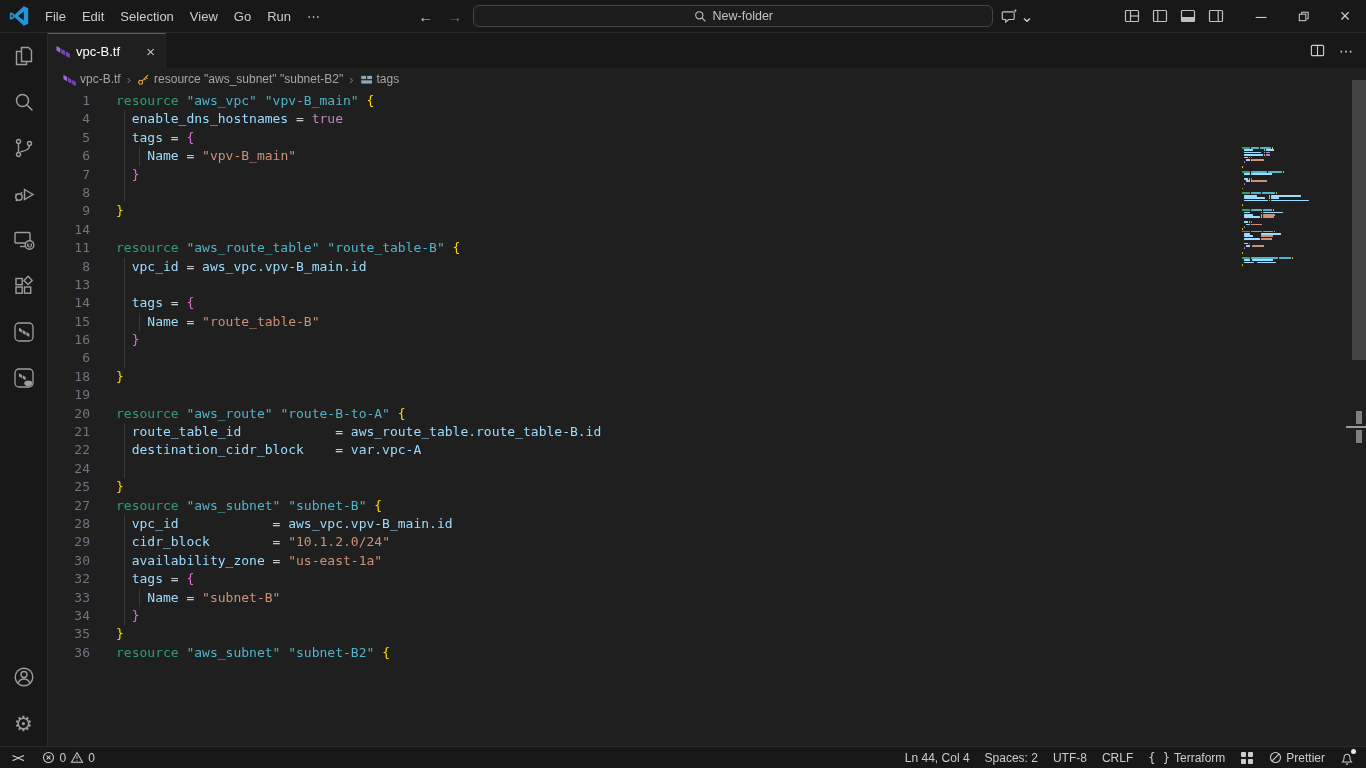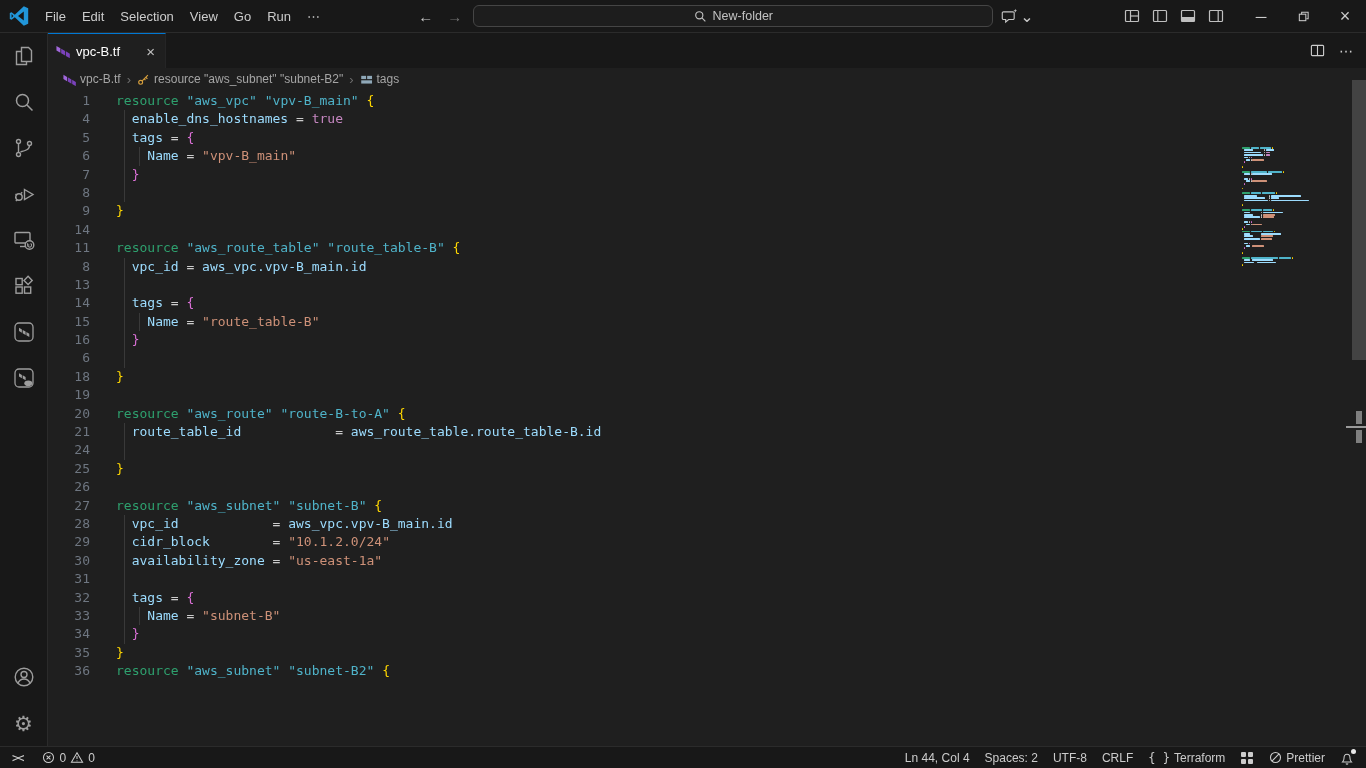--- a/index.html
+++ b/index.html
@@ -326,28 +326,27 @@
             <div class="line"><span class="ln">8</span><div class="guide" style="left: 75.83px;"></div><span class="lcode"><span class="tk-p">  </span><span class="tk-at">vpc_id</span><span class="tk-p"> </span><span class="tk-op">=</span><span class="tk-p"> </span><span class="tk-rf">aws_vpc.vpv-B_main.id</span></span></div>
             <div class="line"><span class="ln">13</span><div class="guide" style="left: 75.83px;"></div><span class="lcode"></span></div>
             <div class="line"><span class="ln">14</span><div class="guide" style="left: 75.83px;"></div><span class="lcode"><span class="tk-p">  </span><span class="tk-at">tags</span><span class="tk-p"> </span><span class="tk-op">=</span><span class="tk-p"> </span><span class="tk-b2">{</span></span></div>
             <div class="line"><span class="ln">15</span><div class="guide" style="left: 75.83px;"></div><div class="guide" style="left: 91.49px;"></div><span class="lcode"><span class="tk-p">    </span><span class="tk-at">Name</span><span class="tk-p"> </span><span class="tk-op">=</span><span class="tk-p"> </span><span class="tk-st">"route_table-B"</span></span></div>
             <div class="line"><span class="ln">16</span><div class="guide" style="left: 75.83px;"></div><span class="lcode"><span class="tk-p">  </span><span class="tk-b2">}</span></span></div>
             <div class="line"><span class="ln">6</span><div class="guide" style="left: 75.83px;"></div><span class="lcode"></span></div>
             <div class="line"><span class="ln">18</span><span class="lcode"><span class="tk-b1">}</span></span></div>
             <div class="line"><span class="ln">19</span><span class="lcode"></span></div>
             <div class="line"><span class="ln">20</span><span class="lcode"><span class="tk-kw">resource</span><span class="tk-p"> </span><span class="tk-ts">"aws_route"</span><span class="tk-p"> </span><span class="tk-ts">"route-B-to-A"</span><span class="tk-p"> </span><span class="tk-b1">{</span></span></div>
             <div class="line"><span class="ln">21</span><div class="guide" style="left: 75.83px;"></div><span class="lcode"><span class="tk-p">  </span><span class="tk-at">route_table_id</span><span class="tk-p">            </span><span class="tk-op">=</span><span class="tk-p"> </span><span class="tk-rf">aws_route_table.route_table-B.id</span></span></div>
+            <div class="line"><span class="ln">22</span><div class="guide" style="left: 75.83px;"></div><span class="lcode"><span class="tk-p">  </span><span class="tk-at">destination_cidr_block</span><span class="tk-p">    </span><span class="tk-op">=</span><span class="tk-p"> </span><span class="tk-rf">var.vpc-A</span></span></div>
             <div class="line"><span class="ln">24</span><div class="guide" style="left: 75.83px;"></div><span class="lcode"></span></div>
             <div class="line"><span class="ln">25</span><span class="lcode"><span class="tk-b1">}</span></span></div>
-            <div class="line"><span class="ln">26</span><span class="lcode"></span></div>
             <div class="line"><span class="ln">27</span><span class="lcode"><span class="tk-kw">resource</span><span class="tk-p"> </span><span class="tk-ts">"aws_subnet"</span><span class="tk-p"> </span><span class="tk-ts">"subnet-B"</span><span class="tk-p"> </span><span class="tk-b1">{</span></span></div>
             <div class="line"><span class="ln">28</span><div class="guide" style="left: 75.83px;"></div><span class="lcode"><span class="tk-p">  </span><span class="tk-at">vpc_id</span><span class="tk-p">            </span><span class="tk-op">=</span><span class="tk-p"> </span><span class="tk-rf">aws_vpc.vpv-B_main.id</span></span></div>
             <div class="line"><span class="ln">29</span><div class="guide" style="left: 75.83px;"></div><span class="lcode"><span class="tk-p">  </span><span class="tk-at">cidr_block</span><span class="tk-p">        </span><span class="tk-op">=</span><span class="tk-p"> </span><span class="tk-st">"10.1.2.0/24"</span></span></div>
             <div class="line"><span class="ln">30</span><div class="guide" style="left: 75.83px;"></div><span class="lcode"><span class="tk-p">  </span><span class="tk-at">availability_zone</span><span class="tk-p"> </span><span class="tk-op">=</span><span class="tk-p"> </span><span class="tk-st">"us-east-1a"</span></span></div>
-            <div class="line"><span class="ln">31</span><div class="guide" style="left: 75.83px;"></div><span class="lcode"></span></div>
             <div class="line"><span class="ln">32</span><div class="guide" style="left: 75.83px;"></div><span class="lcode"><span class="tk-p">  </span><span class="tk-at">tags</span><span class="tk-p"> </span><span class="tk-op">=</span><span class="tk-p"> </span><span class="tk-b2">{</span></span></div>
             <div class="line"><span class="ln">33</span><div class="guide" style="left: 75.83px;"></div><div class="guide" style="left: 91.49px;"></div><span class="lcode"><span class="tk-p">    </span><span class="tk-at">Name</span><span class="tk-p"> </span><span class="tk-op">=</span><span class="tk-p"> </span><span class="tk-st">"subnet-B"</span></span></div>
             <div class="line"><span class="ln">34</span><div class="guide" style="left: 75.83px;"></div><span class="lcode"><span class="tk-p">  </span><span class="tk-b2">}</span></span></div>
             <div class="line"><span class="ln">35</span><span class="lcode"><span class="tk-b1">}</span></span></div>
             <div class="line"><span class="ln">36</span><span class="lcode"><span class="tk-kw">resource</span><span class="tk-p"> </span><span class="tk-ts">"aws_subnet"</span><span class="tk-p"> </span><span class="tk-ts">"subnet-B2"</span><span class="tk-p"> </span><span class="tk-b1">{</span></span></div>
           </div>
         <div class="minimap" id="minimap">
             <div class="mm-line">
               <div class="mm-bar" style="left: 0px; width: 7.6px; background: var(--c-kw);"></div>
               <div class="mm-bar" style="left: 8.55px; width: 8.55px; background: var(--c-ts);"></div>

